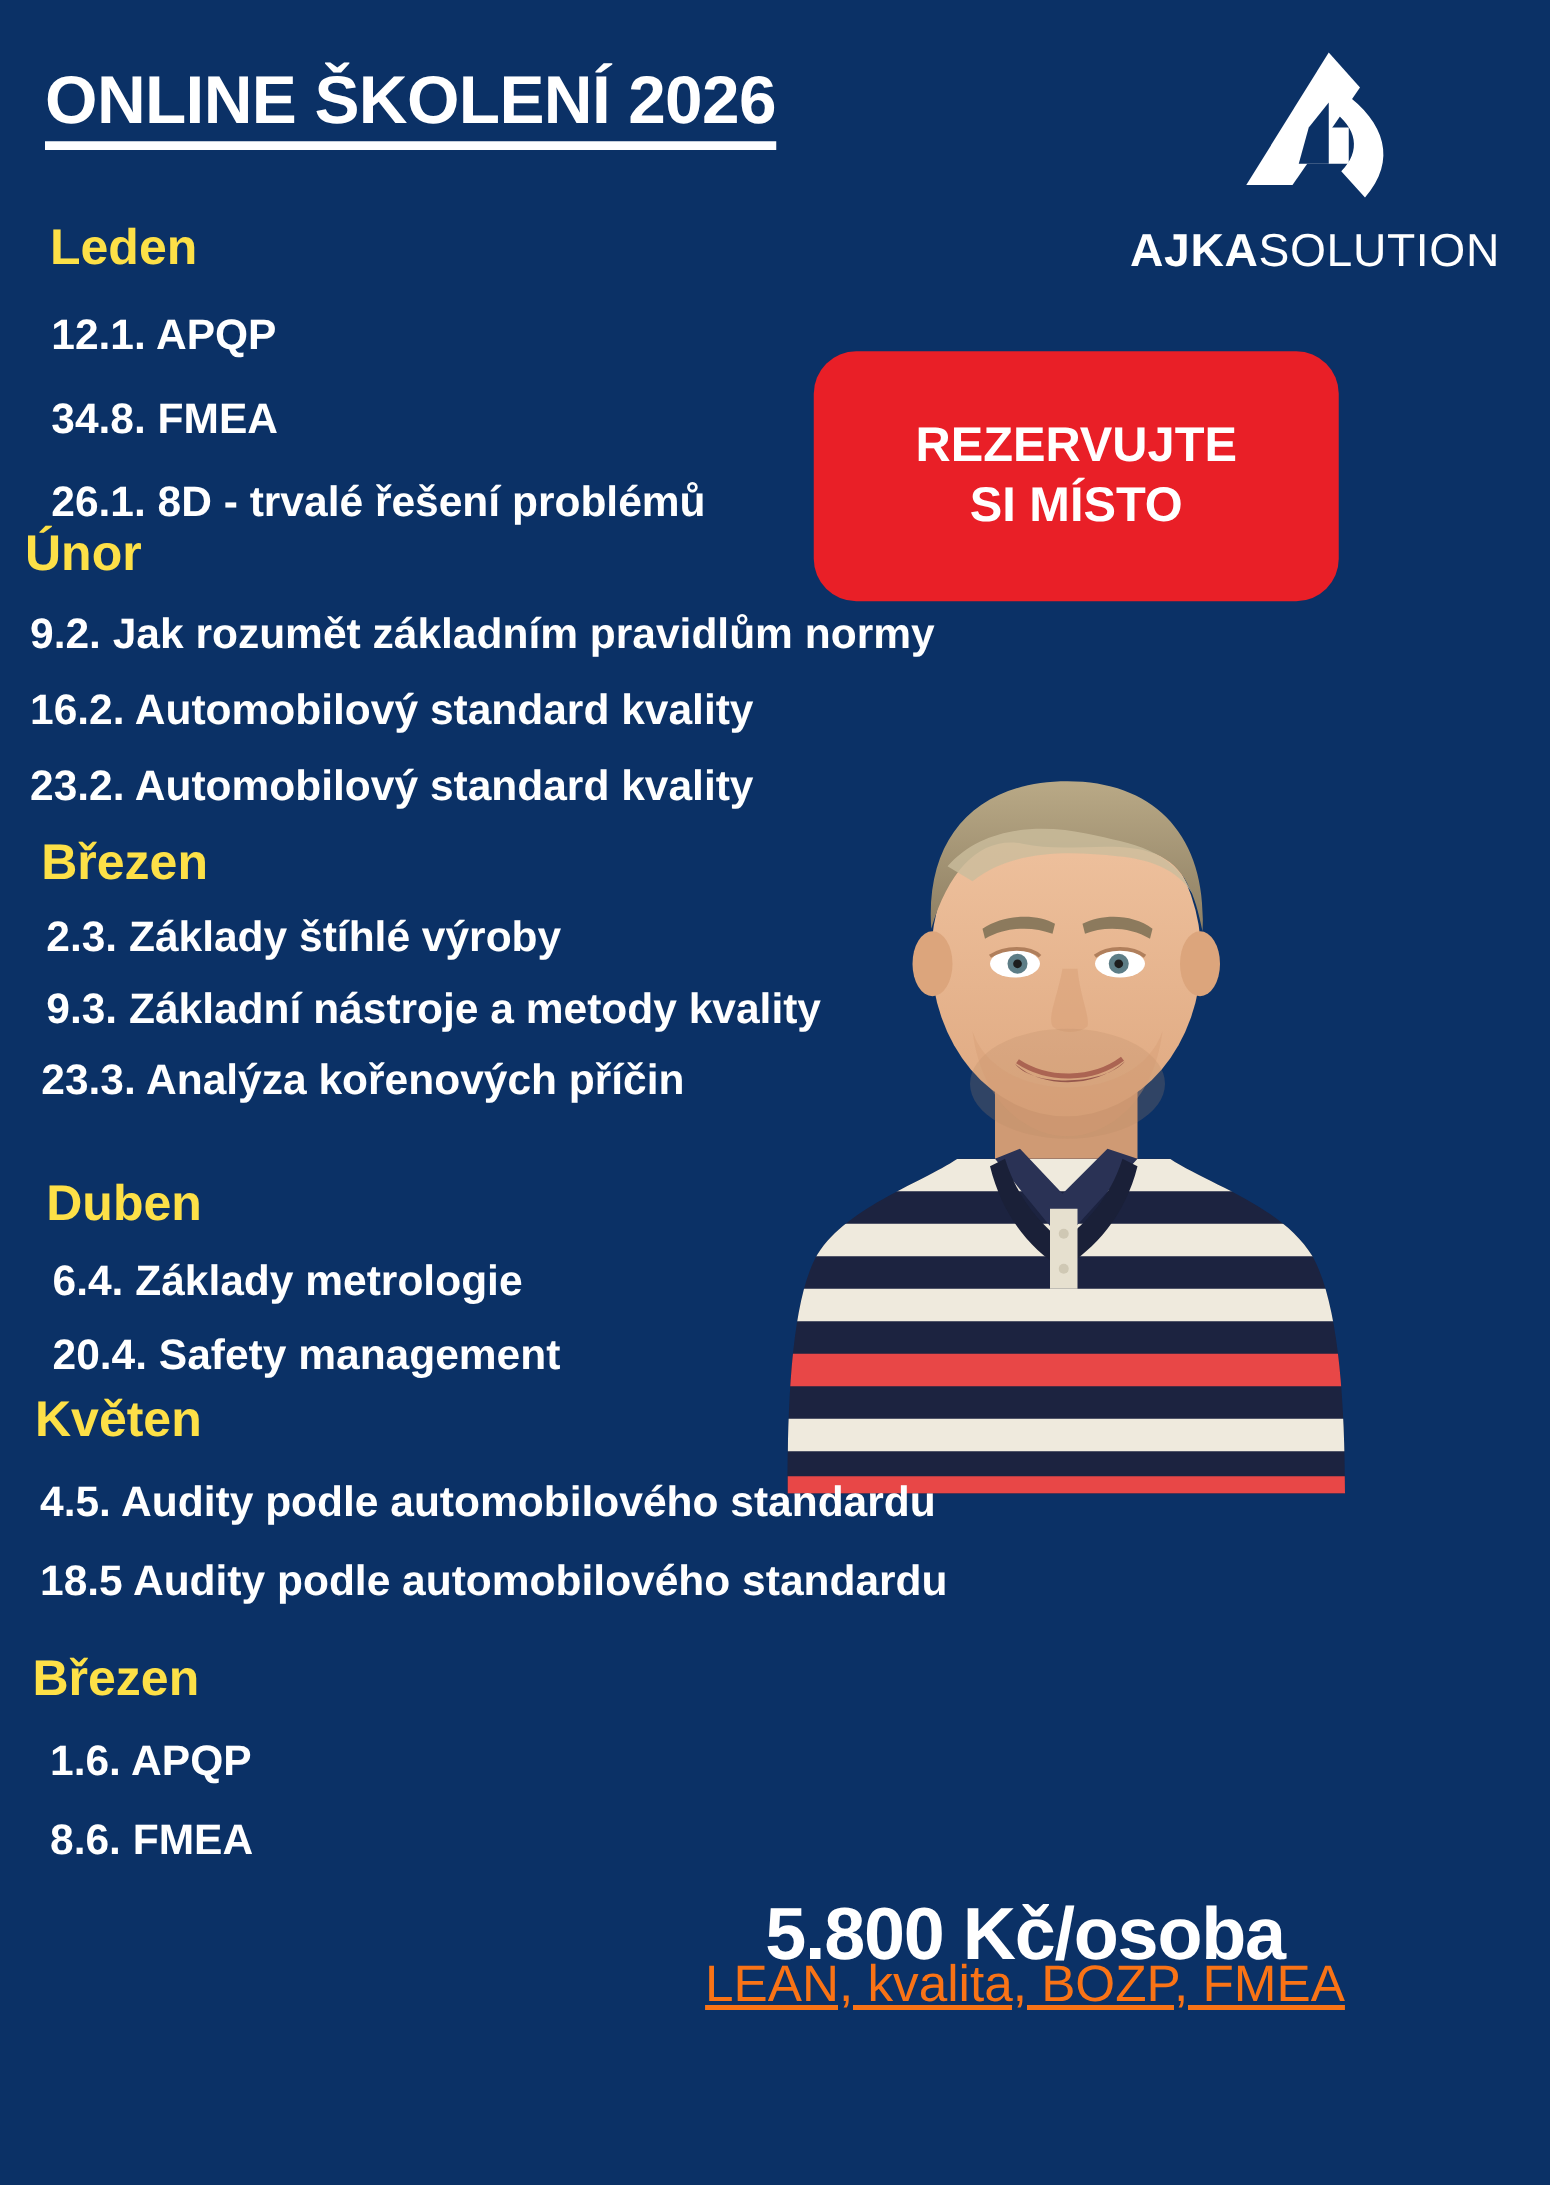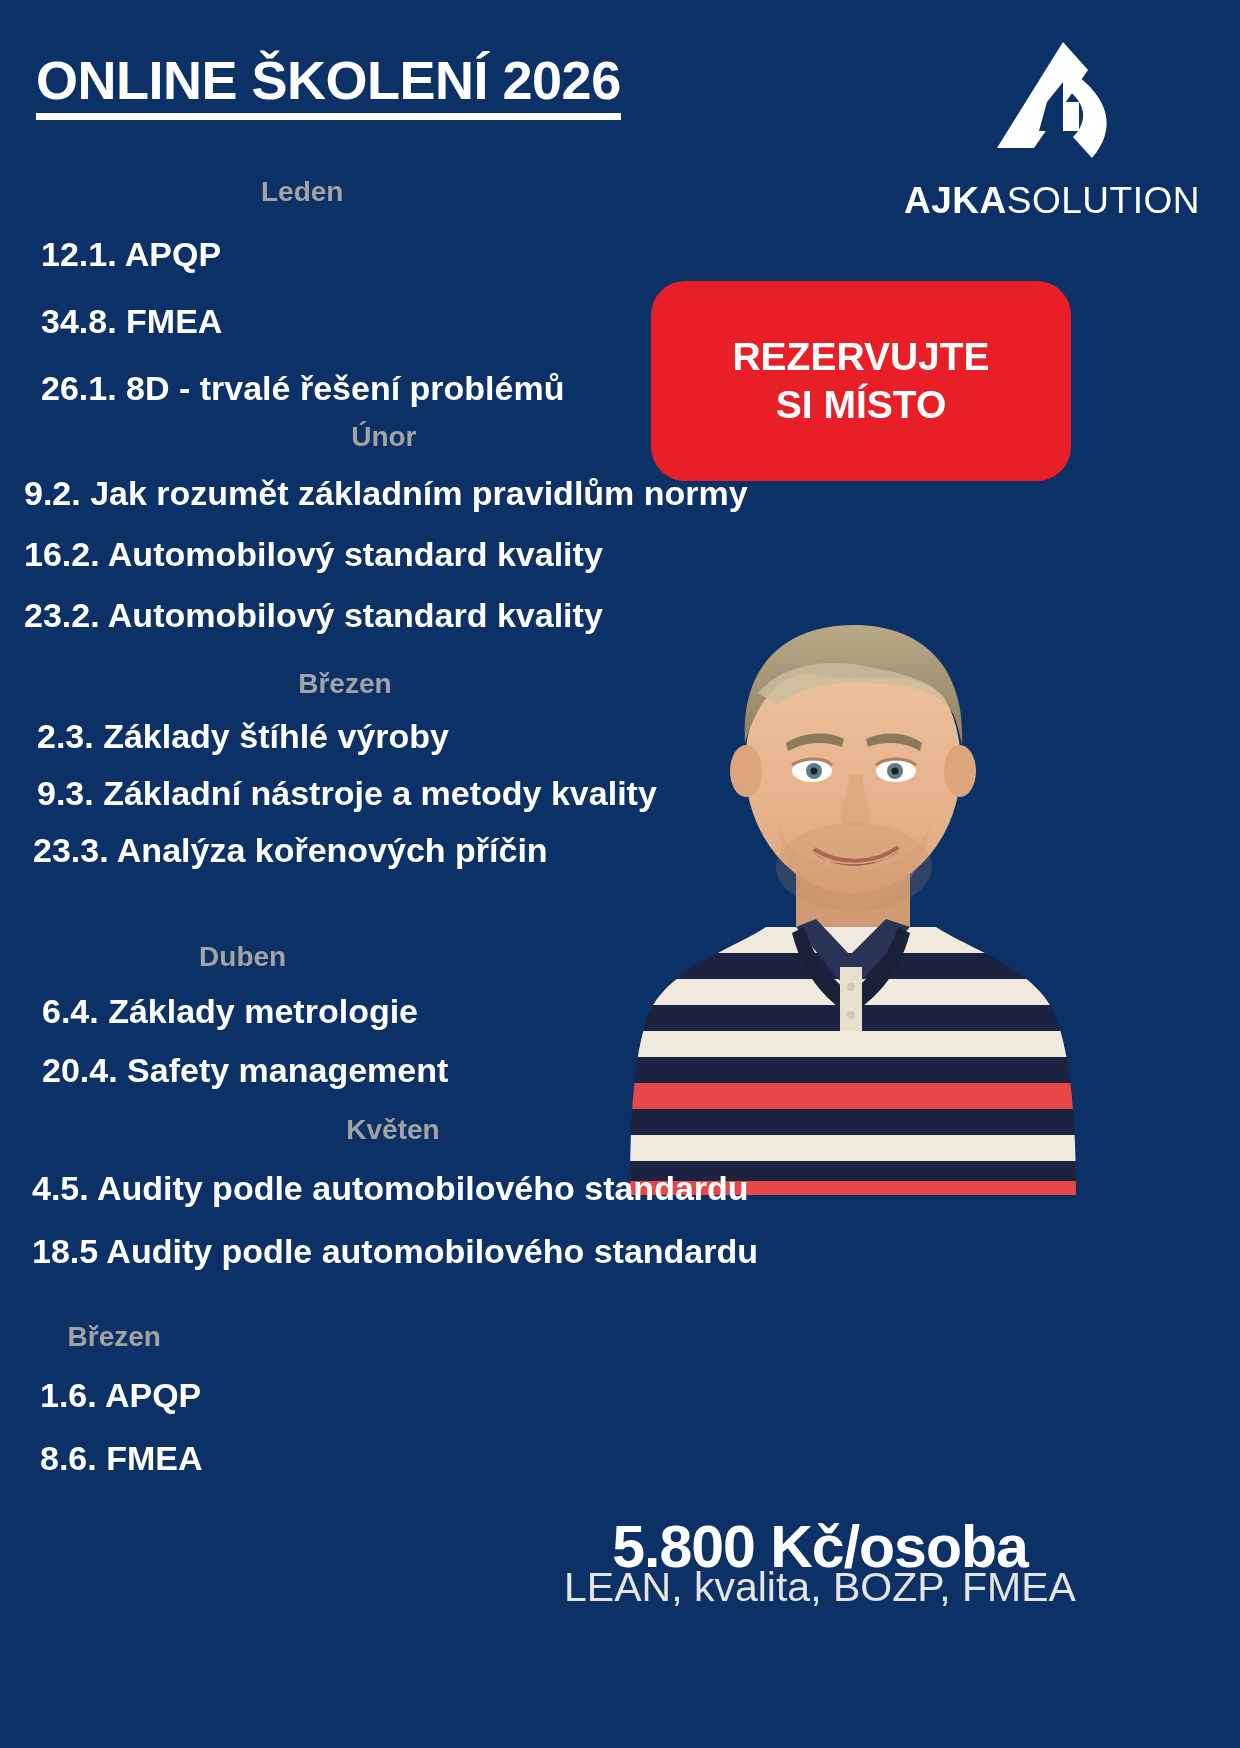--- a/index.html
+++ b/index.html
@@ -84,25 +84,24 @@
   }
 
   
   .schedule {
     position: absolute;
     left: 0;
     top: 175px;
     width: 900px;
   }
   .month {
-    color: #a3a3a3;
-    font-weight: bold;
-    font-size: 28px;
+    color: #fde047;
+    font-weight: bold;
+    font-size: 40px;
     line-height: 1.18;
-    text-align: center;
   }
   .entry {
     color: #ffffff;
     font-weight: bold;
     font-size: 34px;
     line-height: 1.2;
     white-space: nowrap;
   }
 
   .grp { position: absolute; }
@@ -138,24 +137,25 @@
     font-weight: bold;
     letter-spacing: -1px;
     white-space: nowrap;
   }
   .tagline {
     position: absolute;
     left: 520px;
     top: 1564px;
     width: 600px;
     text-align: center;
-    color: #e5e5e5;
+    color: #f97316;
     font-size: 41px;
     font-weight: 400;
     white-space: nowrap;
+    text-decoration: underline;
   }
 
   
   .photo {
     position: absolute;
     left: 618px;
     top: 575px;
     width: 470px;
     height: 620px;
     overflow: hidden;

